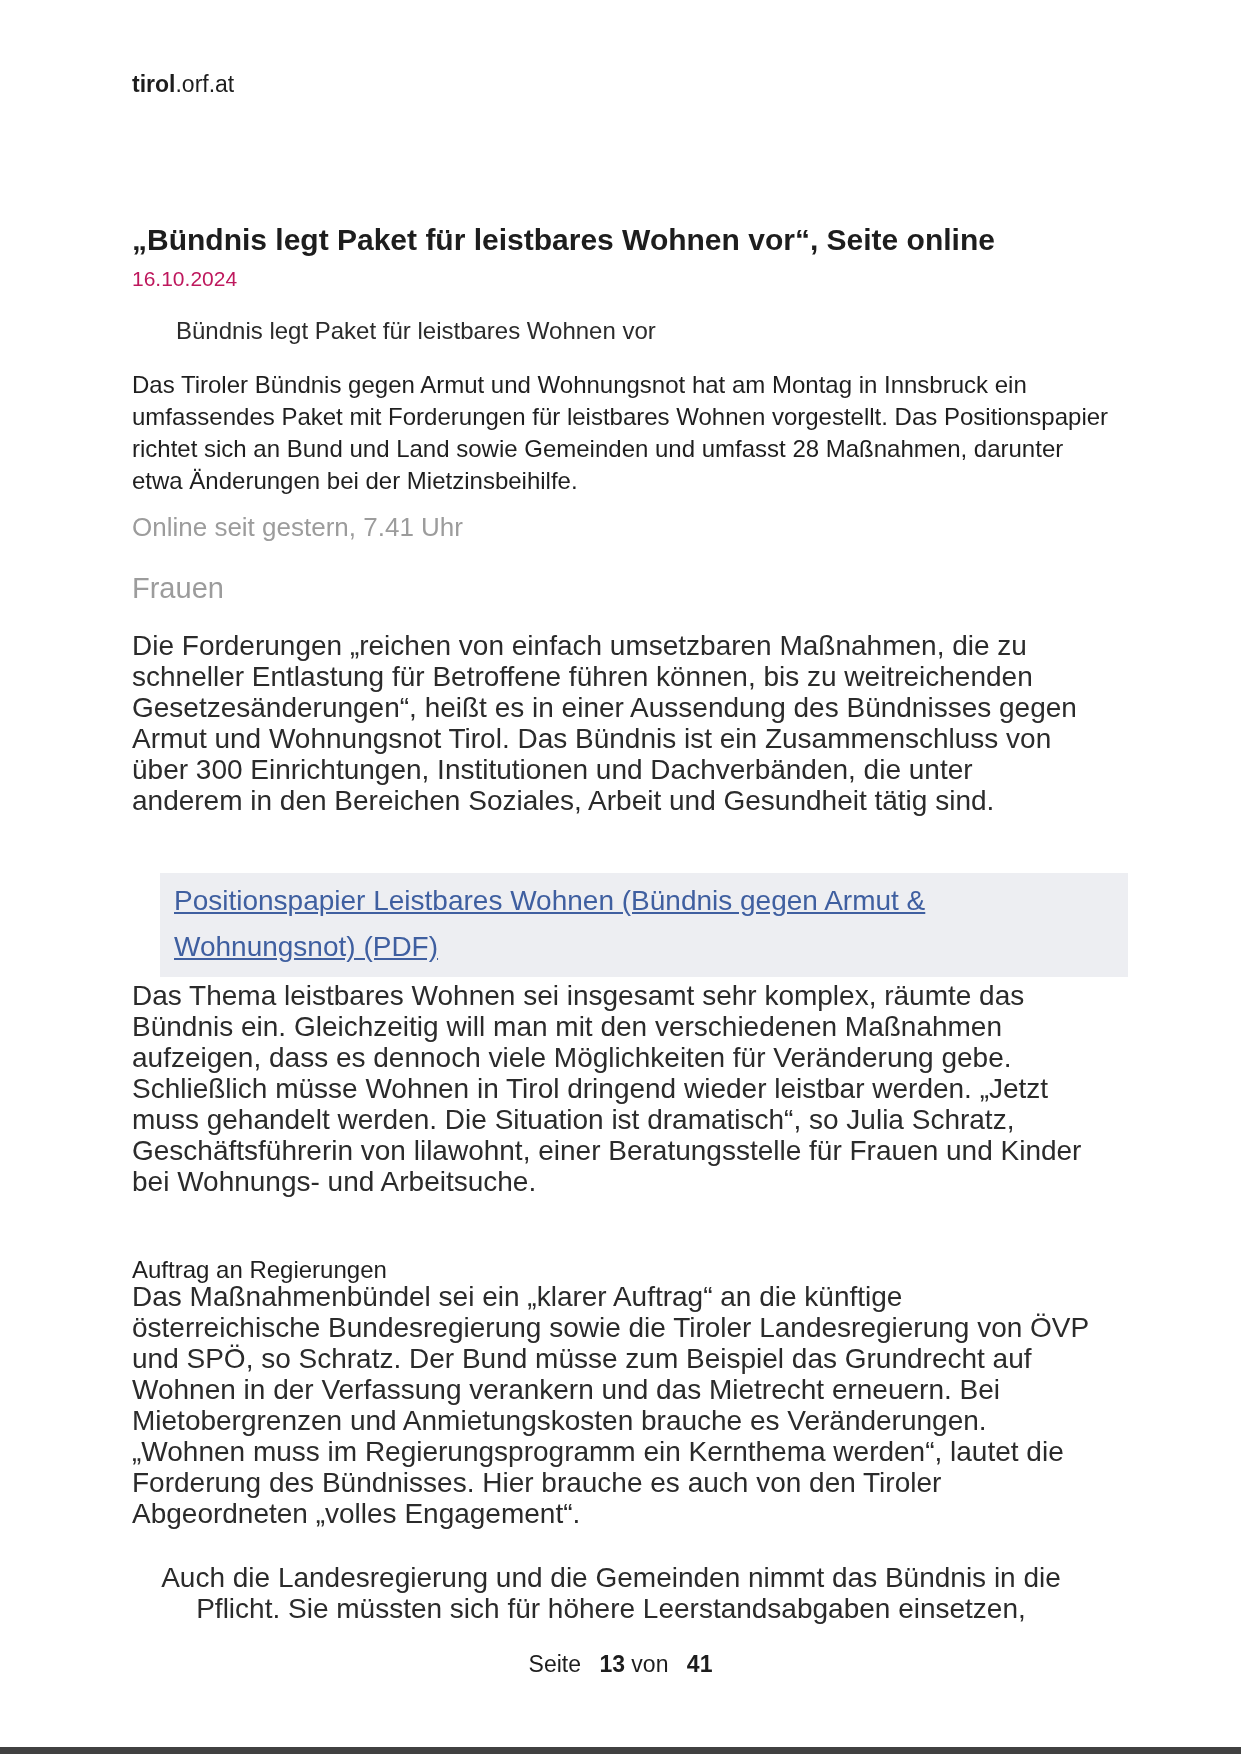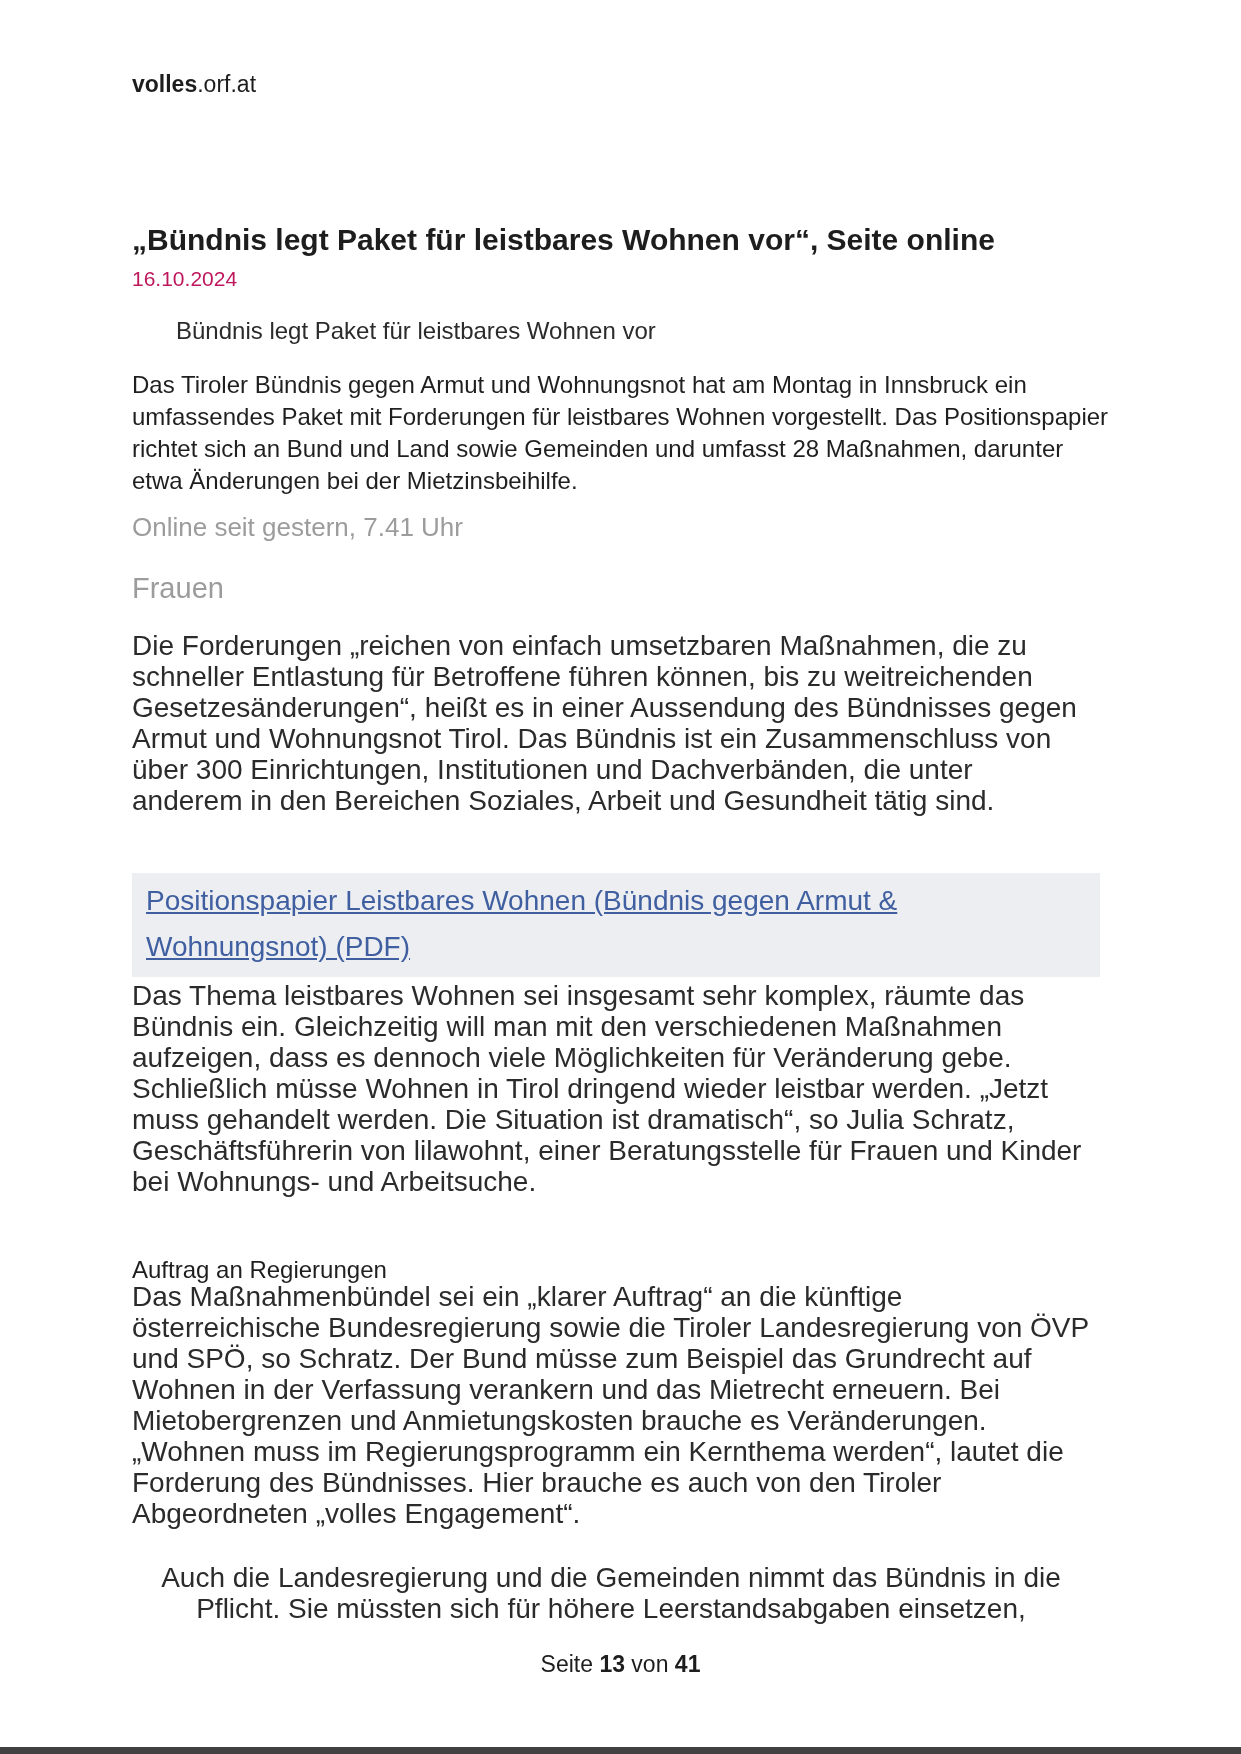--- a/index.html
+++ b/index.html
@@ -85,20 +85,21 @@
   .p3 { top: 1281px; }
   .p4 { top: 1562px; text-align: center; }
 
   .linkbox {
     top: 873px;
     width: 968px;
     height: 104px;
     box-sizing: border-box;
     padding: 5px 14px;
     background: #edeef2;
+    margin-left: 28px;
   }
   .linkbox a {
     font-size: 28px;
     line-height: 46px;
     color: #3f5fa0;
     text-decoration: underline;
     cursor: pointer;
   }
 
   .subheading {
@@ -111,36 +112,36 @@
   .footer {
     position: absolute;
     left: 0;
     top: 1650px;
     width: 100%;
     text-align: center;
     font-size: 23px;
     line-height: 28px;
     color: #1d1d1d;
   }
-  .footer .bold { font-weight: bold; }
+  .footer .bold { font-weight: bold; margin-left: 12px; }
 
   .bottom-edge {
     position: absolute;
     left: 0;
     top: 1747px;
     width: 100%;
     height: 7px;
     background: #414141;
   }
 </style>
 </head>
 <body>
 
 <div class="abs brand">
-  <span class="bold">volles</span><span>.orf.at</span>
+  <span class="bold">tirol</span><span>.orf.at</span>
 </div>
 
 <h1 class="abs title" style="margin:0">„Bündnis legt Paket für leistbares Wohnen vor“, Seite online</h1>
 
 <div class="abs date">16.10.2024</div>
 
 <div class="abs kicker">Bündnis legt Paket für leistbares Wohnen vor</div>
 
 <div class="abs lead">Das Tiroler Bündnis gegen Armut und Wohnungsnot hat am Montag in Innsbruck ein umfassendes Paket mit Forderungen für leistbares Wohnen vorgestellt. Das Positionspapier richtet sich an Bund und Land sowie Gemeinden und umfasst 28 Maßnahmen, darunter etwa Änderungen bei der Mietzinsbeihilfe.</div>
 

